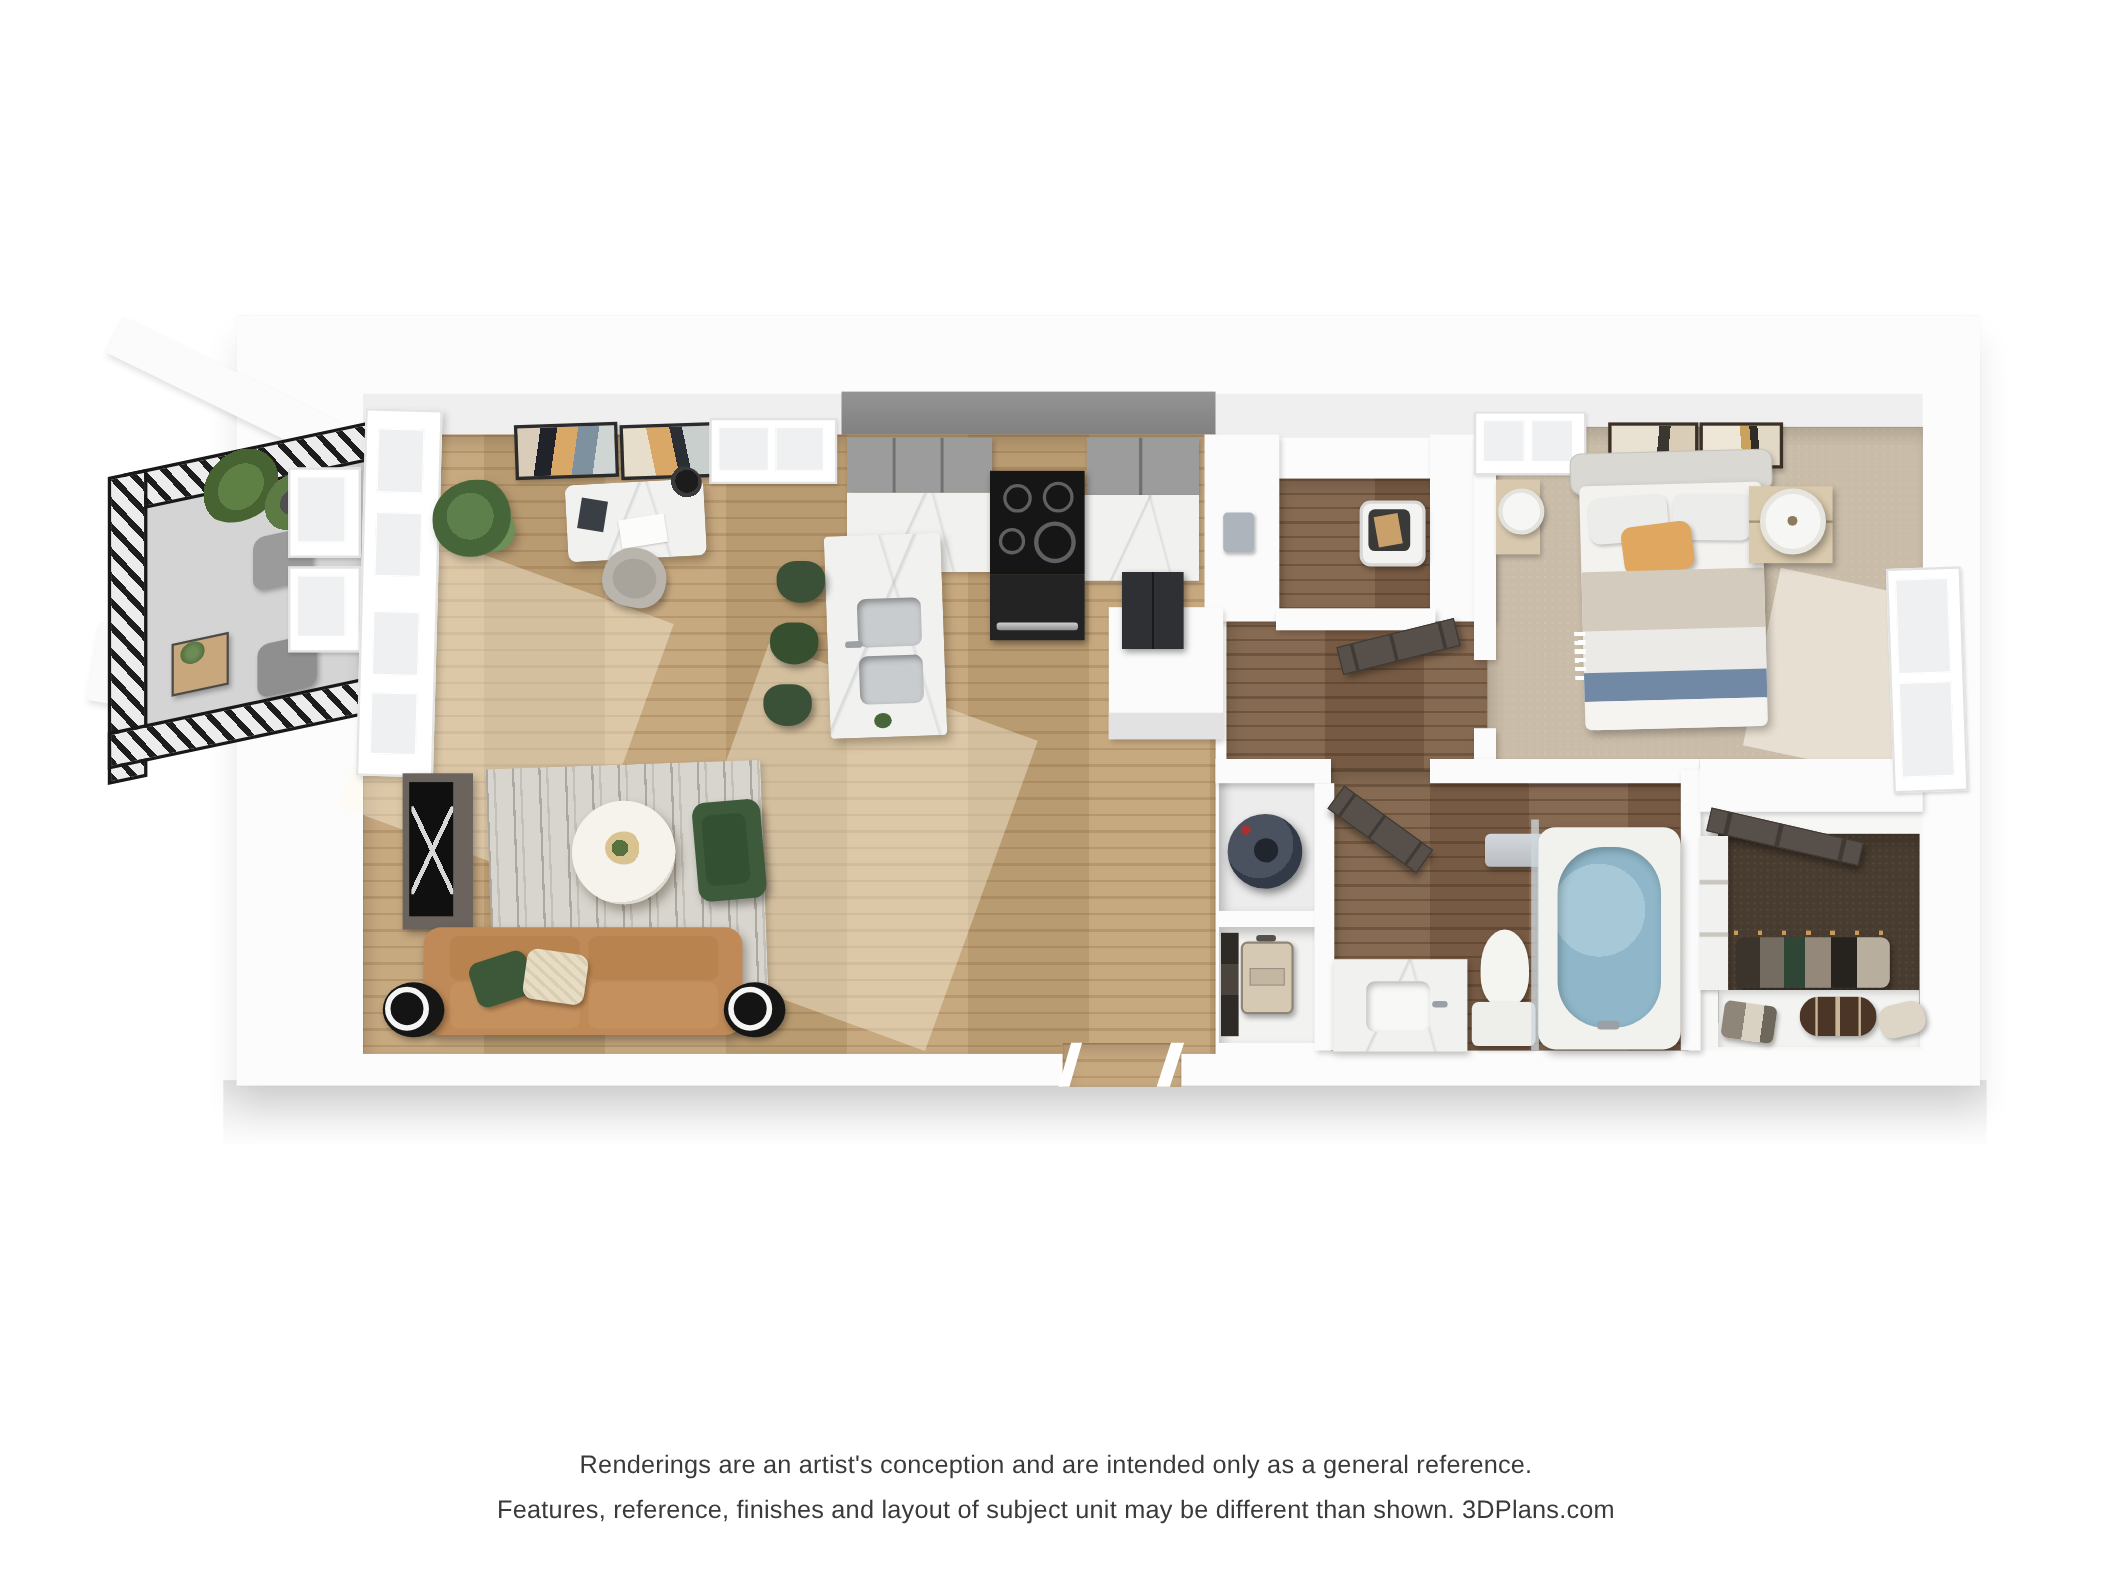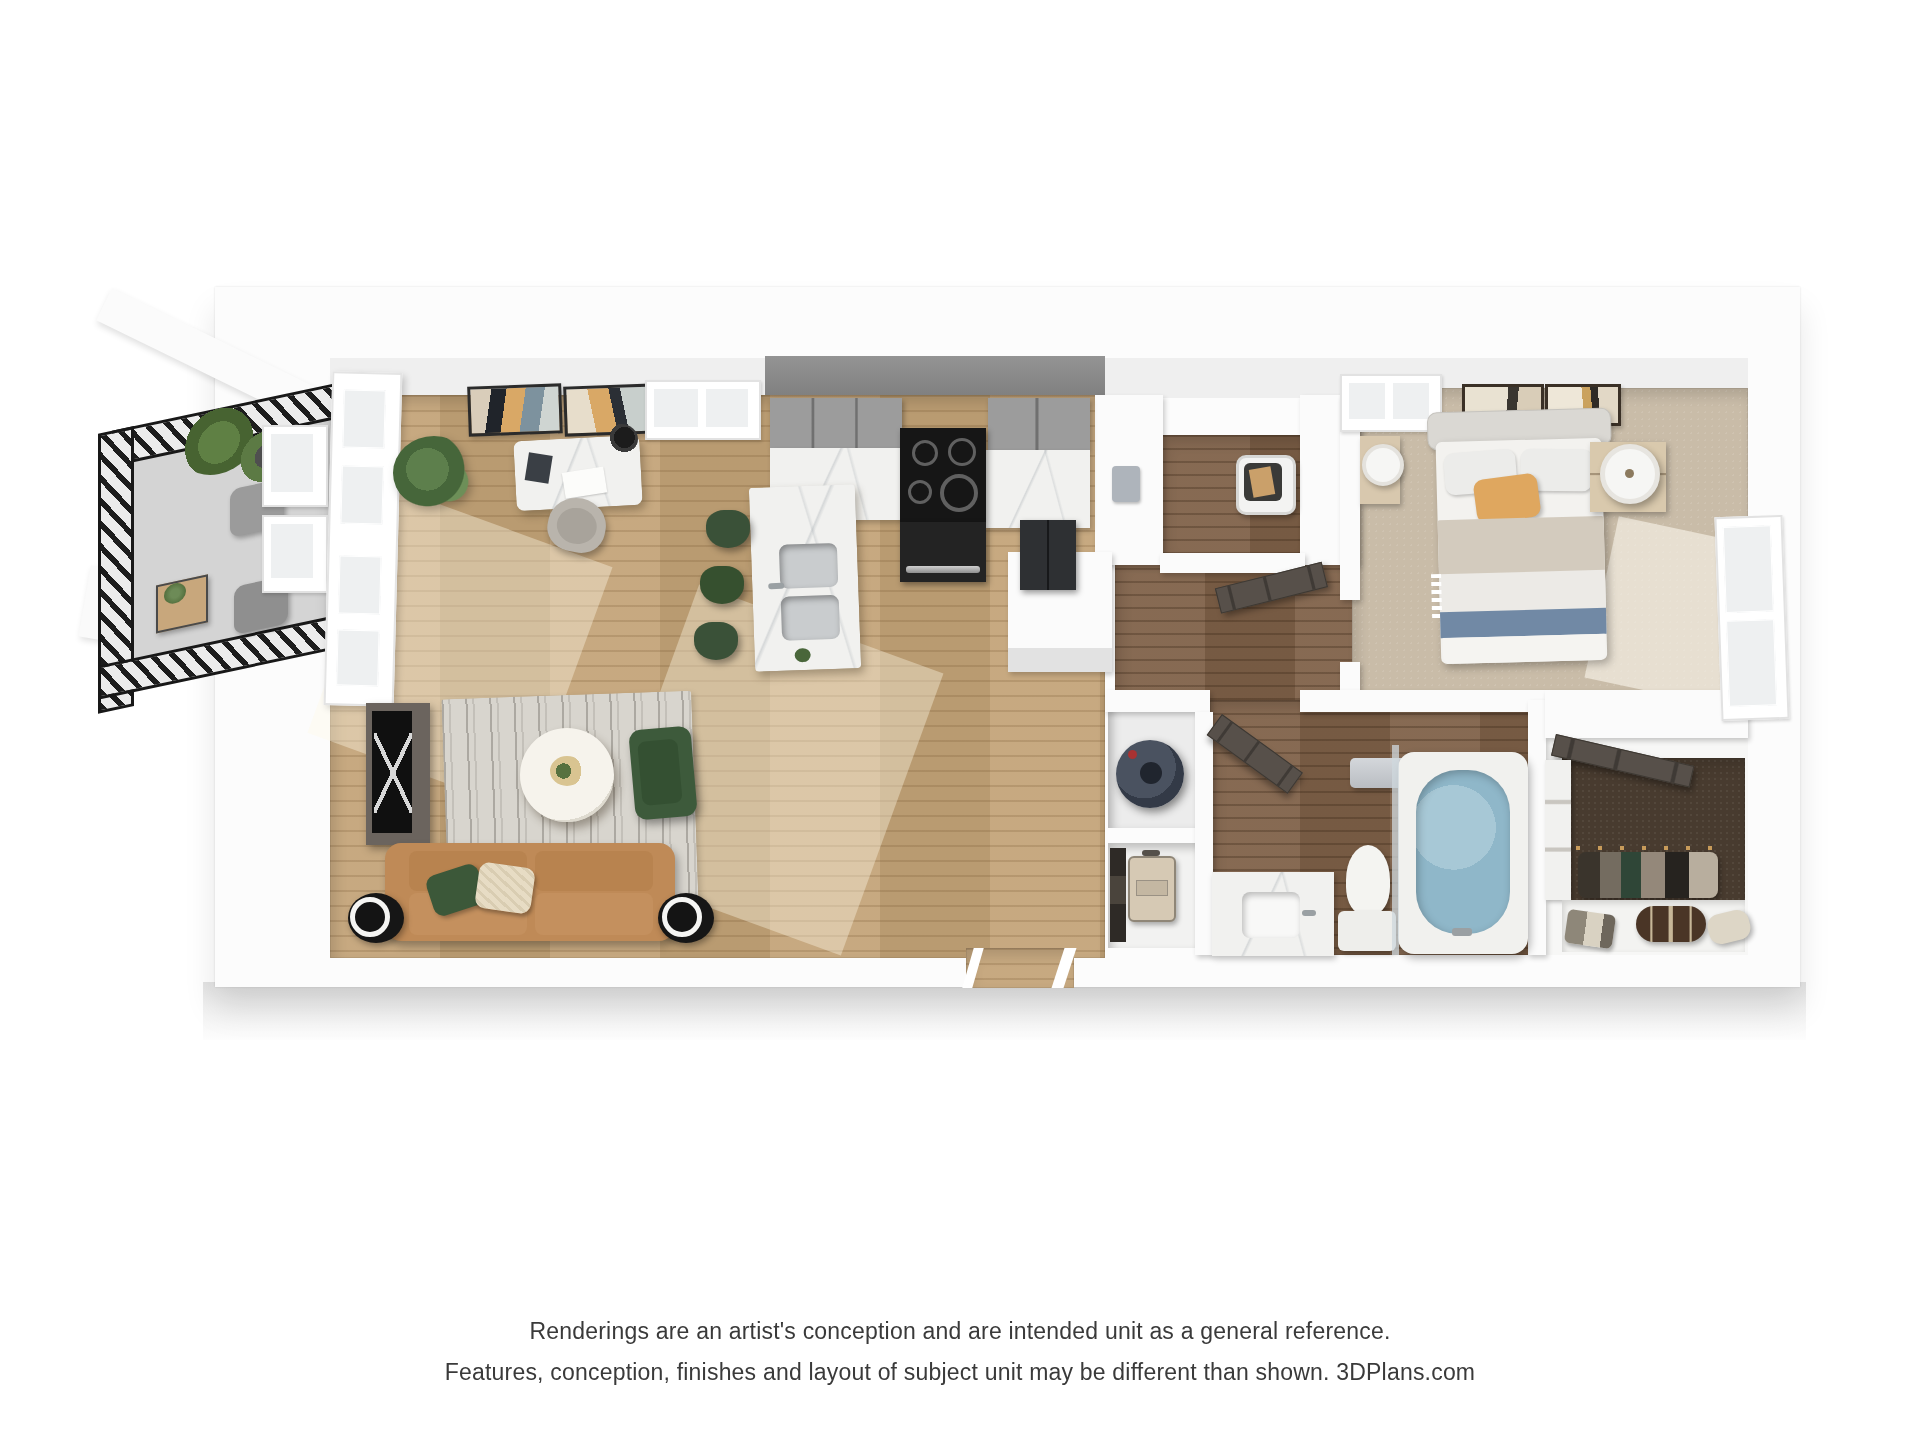--- a/index.html
+++ b/index.html
@@ -245,17 +245,17 @@
 
   <div class="abs" style="left:1545px;top:760px;width:26px;height:140px;background:#f1f1ef;box-shadow:2px 2px 4px rgba(0,0,0,.25);background-image:linear-gradient(180deg, transparent 28%, #c9c6c0 29% 31%, transparent 32% 62%, #c9c6c0 63% 65%, transparent 66%);"></div>
   <div class="abs" style="left:1578px;top:852px;width:140px;height:46px;background:linear-gradient(90deg,#3a342c 0 16%,#746c60 16% 31%,#2f4637 31% 45%,#94887a 45% 62%,#26231f 62% 79%,#b8ae9e 79%);border-radius:8px;box-shadow:2px 3px 5px rgba(0,0,0,.35);"></div>
   <div class="abs" style="left:1576px;top:846px;width:144px;height:4px;background:repeating-linear-gradient(90deg,#c89b5a 0 4px, transparent 4px 22px);"></div>
   <div class="abs" style="left:1562px;top:900px;width:183px;height:52px;background:#f3f3f1;box-shadow:inset 2px 3px 6px rgba(0,0,0,.15);"></div>
   <div class="abs" style="left:1636px;top:906px;width:70px;height:36px;background:#4a3526;border-radius:18px;box-shadow:2px 3px 5px rgba(0,0,0,.3);background-image:linear-gradient(90deg, transparent 20%, rgba(230,215,180,.8) 21% 23%, transparent 24% 46%, rgba(230,215,180,.8) 47% 52%, transparent 53% 76%, rgba(230,215,180,.8) 77% 79%, transparent 80%);"></div>
   <div class="abs" style="left:1708px;top:912px;width:42px;height:30px;background:#ddd6c6;border-radius:12px;transform:rotate(-14deg);box-shadow:2px 3px 5px rgba(0,0,0,.3);"></div>
   <div class="abs" style="left:1566px;top:912px;width:48px;height:34px;background:linear-gradient(90deg,#8e8779 0 40%,#d9d2c2 40% 75%,#6e675c 75%);border-radius:6px;transform:rotate(8deg);box-shadow:2px 3px 4px rgba(0,0,0,.3);"></div>
 
   <div class="disclaimer" style="top:1318px;">
-    <p>Renderings are an artist's conception and are intended unit as a general reference.</p>
-    <p>Features, conception, finishes and layout of subject unit may be different than shown. 3DPlans.com</p>
+    <p>Renderings are an artist's conception and are intended only as a general reference.</p>
+    <p>Features, reference, finishes and layout of subject unit may be different than shown. 3DPlans.com</p>
   </div>
 
 </div>
 
 </body></html>

